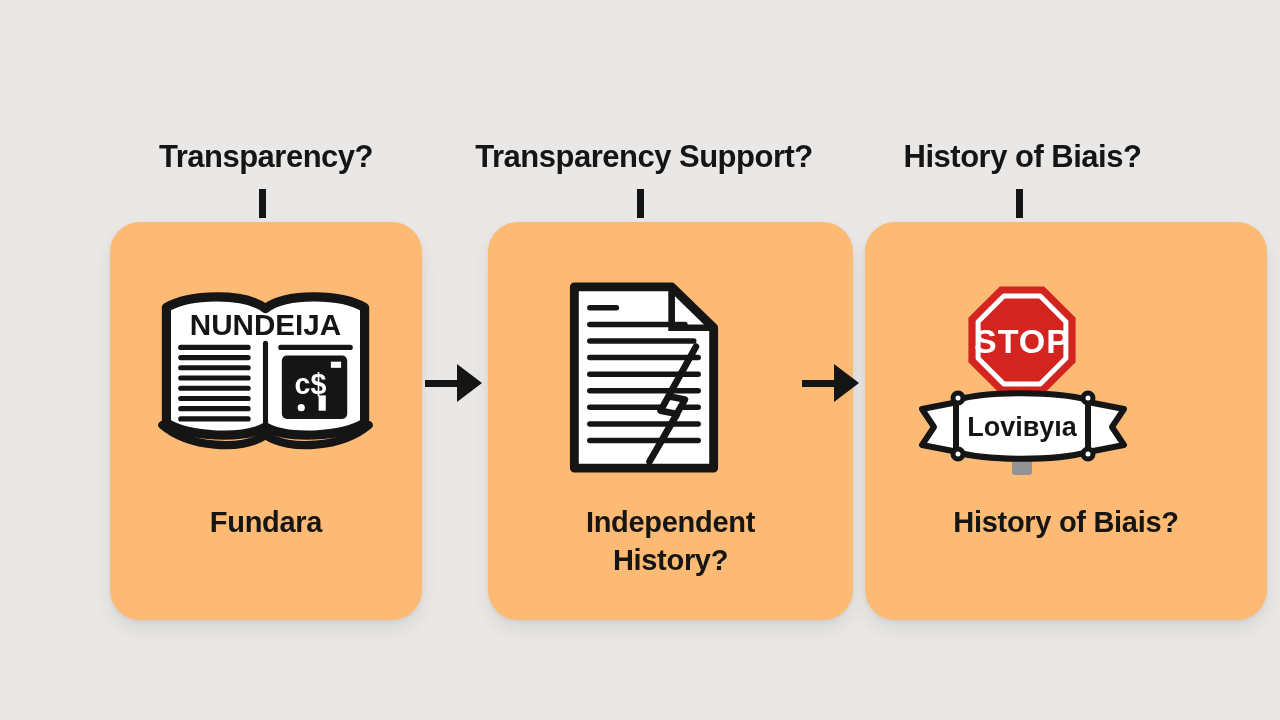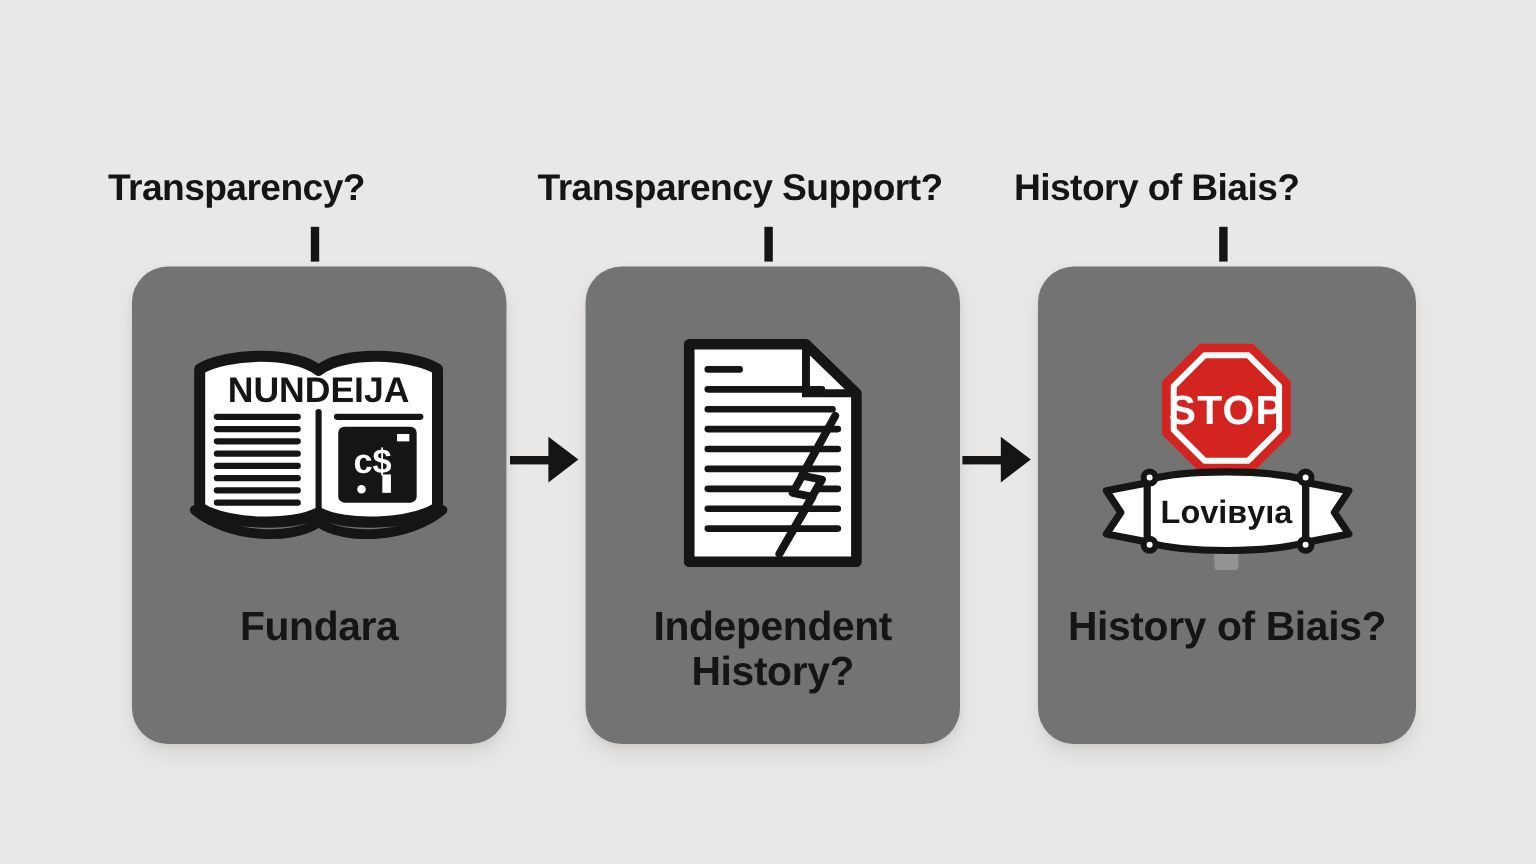--- a/index.html
+++ b/index.html
@@ -6,37 +6,37 @@
   body{
     width:1280px;height:720px;
     background:#e9e8e6;
     font-family:"Liberation Sans","DejaVu Sans",sans-serif;
     overflow:hidden;
     position:relative;
   }
   .stage{position:absolute;left:0;top:0;width:1280px;height:720px;}
   .col-header{
     position:absolute;top:139px;
-    text-align:left;
+    text-align:center;
     font-size:31px;font-weight:700;letter-spacing:-0.5px;
     color:#151515;
   }
   .connector{
     position:absolute;top:189px;width:7px;height:29px;background:#151515;
   }
   .card{
     position:absolute;top:222px;height:398px;
-    background:#737373;border-radius:30px;
+    background:#fdba74;border-radius:30px;
     box-shadow:0 10px 18px rgba(0,0,0,0.07),0 2px 5px rgba(0,0,0,0.05);
   }
   .card-icon{position:absolute;}
   .card-label{
     position:absolute;top:281px;left:0;width:100%;
     text-align:center;
-    font-size:34px;font-weight:700;letter-spacing:-0.3px;line-height:38px;
+    font-size:29px;font-weight:700;letter-spacing:-0.3px;line-height:38px;
     color:#151515;
   }
   .arrow{position:absolute;width:58px;height:38px;}
   .arrow .bar{position:absolute;left:0;top:15.5px;width:34px;height:7px;background:#151515;}
   .arrow .head{
     position:absolute;left:32px;top:0;width:0;height:0;
     border-top:19px solid transparent;border-bottom:19px solid transparent;
     border-left:25px solid #151515;
   }
   svg text{font-family:"Liberation Sans","DejaVu Sans",sans-serif;}
@@ -80,21 +80,21 @@
     <div class="card-label">
       <div>Fundara</div>
     </div>
   </div>
 
   <div class="arrow" style="left:425px;top:364px;">
     <div class="bar"></div>
       <div class="head"></div>
   </div>
 
-  <div class="card" style="left:488px;width:312px;">
+  <div class="card" style="left:488px;width:365px;">
     <svg class="card-icon" style="left:73px;top:56px;" width="166" height="199" viewBox="0 0 150 180">
       <path d="M12,8 H100 L138,45 V172 H12 Z" fill="#ffffff" stroke="#151515" stroke-width="8" stroke-linejoin="round"></path>
       <path d="M100,8 V45 H138" fill="none" stroke="#151515" stroke-width="6"></path>
       <g stroke="#151515" stroke-width="5" stroke-linecap="round">
         <line x1="26" y1="27" x2="50" y2="27"></line>
         <line x1="26" y1="42" x2="112" y2="42"></line>
         <line x1="26" y1="57" x2="120" y2="57"></line>
         <line x1="26" y1="72" x2="124" y2="72"></line>
         <line x1="26" y1="87" x2="124" y2="87"></line>
         <line x1="26" y1="102" x2="124" y2="102"></line>
@@ -108,21 +108,21 @@
       <div>Independent</div>
       <div>History?</div>
     </div>
   </div>
 
   <div class="arrow" style="left:802px;top:364px;">
     <div class="bar"></div>
       <div class="head"></div>
   </div>
 
-  <div class="card" style="left:865px;width:315px;">
+  <div class="card" style="left:865px;width:379px;padding-left:23px;">
     <svg class="card-icon" style="left:47px;top:52px;" width="220" height="204" viewBox="0 0 220 204">
       <polygon points="163.6,88.2 132.2,119.6 87.8,119.6 56.4,88.2 56.4,43.8 87.8,12.4 132.2,12.4 163.6,43.8" stroke-width="3" stroke-linejoin="round" fill="#d42420"></polygon>
       <polygon points="153.9,84.2 128.2,109.9 91.8,109.9 66.1,84.2 66.1,47.8 91.8,22.1 128.2,22.1 153.9,47.8" fill="none" stroke="#ffffff" stroke-width="5" stroke-linejoin="round"></polygon>
       <text x="110" y="79" text-anchor="middle" font-size="34" font-weight="bold" fill="#ffffff" letter-spacing="1">STOP</text>
       <rect x="100" y="180" width="20" height="21" rx="3" fill="#939393"></rect>
       <path d="M46,128 L10,135 L22,153 L10,171 L46,178 Z" fill="#ffffff" stroke="#151515" stroke-width="6" stroke-linejoin="round"></path>
       <path d="M176,128 L212,135 L200,153 L212,171 L176,178 Z" fill="#ffffff" stroke="#151515" stroke-width="6" stroke-linejoin="round"></path>
       <path d="M44,126 C 76,117 144,117 176,126 L176,178 C 144,187 76,187 44,178 Z" fill="#ffffff" stroke="#151515" stroke-width="6" stroke-linejoin="round"></path>
       <circle cx="46" cy="124" r="5" fill="#ffffff" stroke="#151515" stroke-width="5"></circle>
       <circle cx="46" cy="180" r="5" fill="#ffffff" stroke="#151515" stroke-width="5"></circle>

